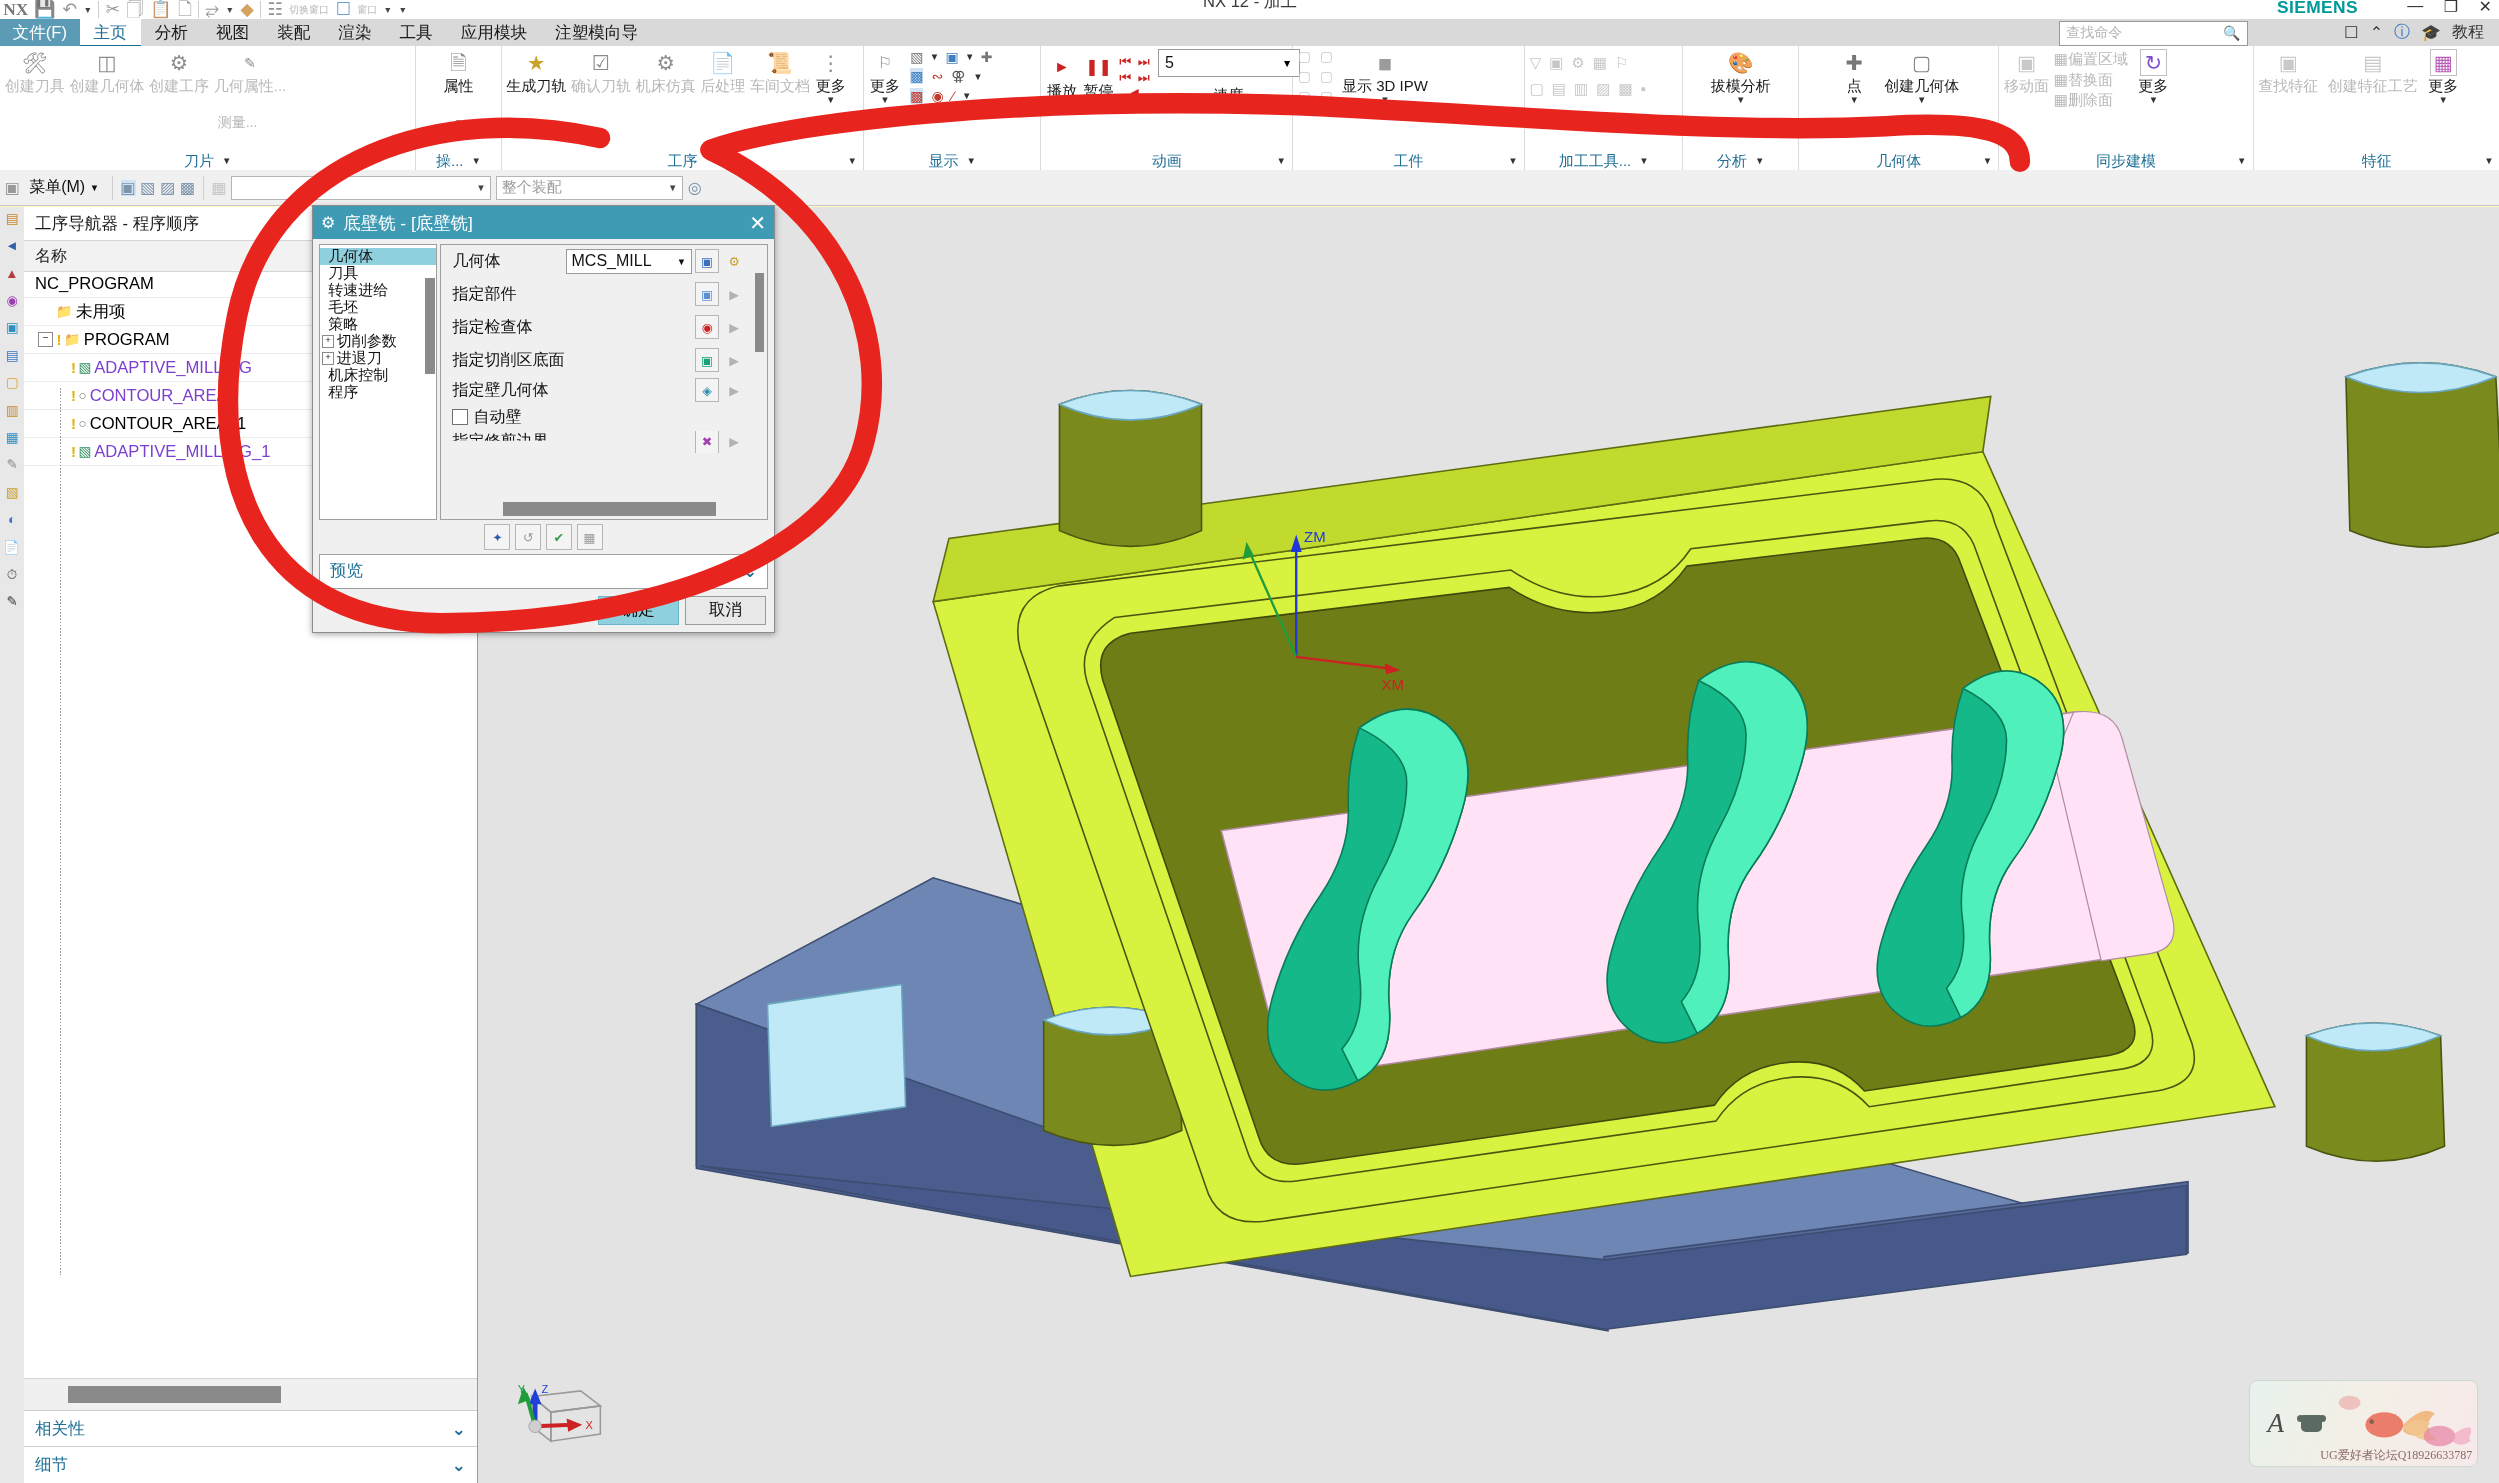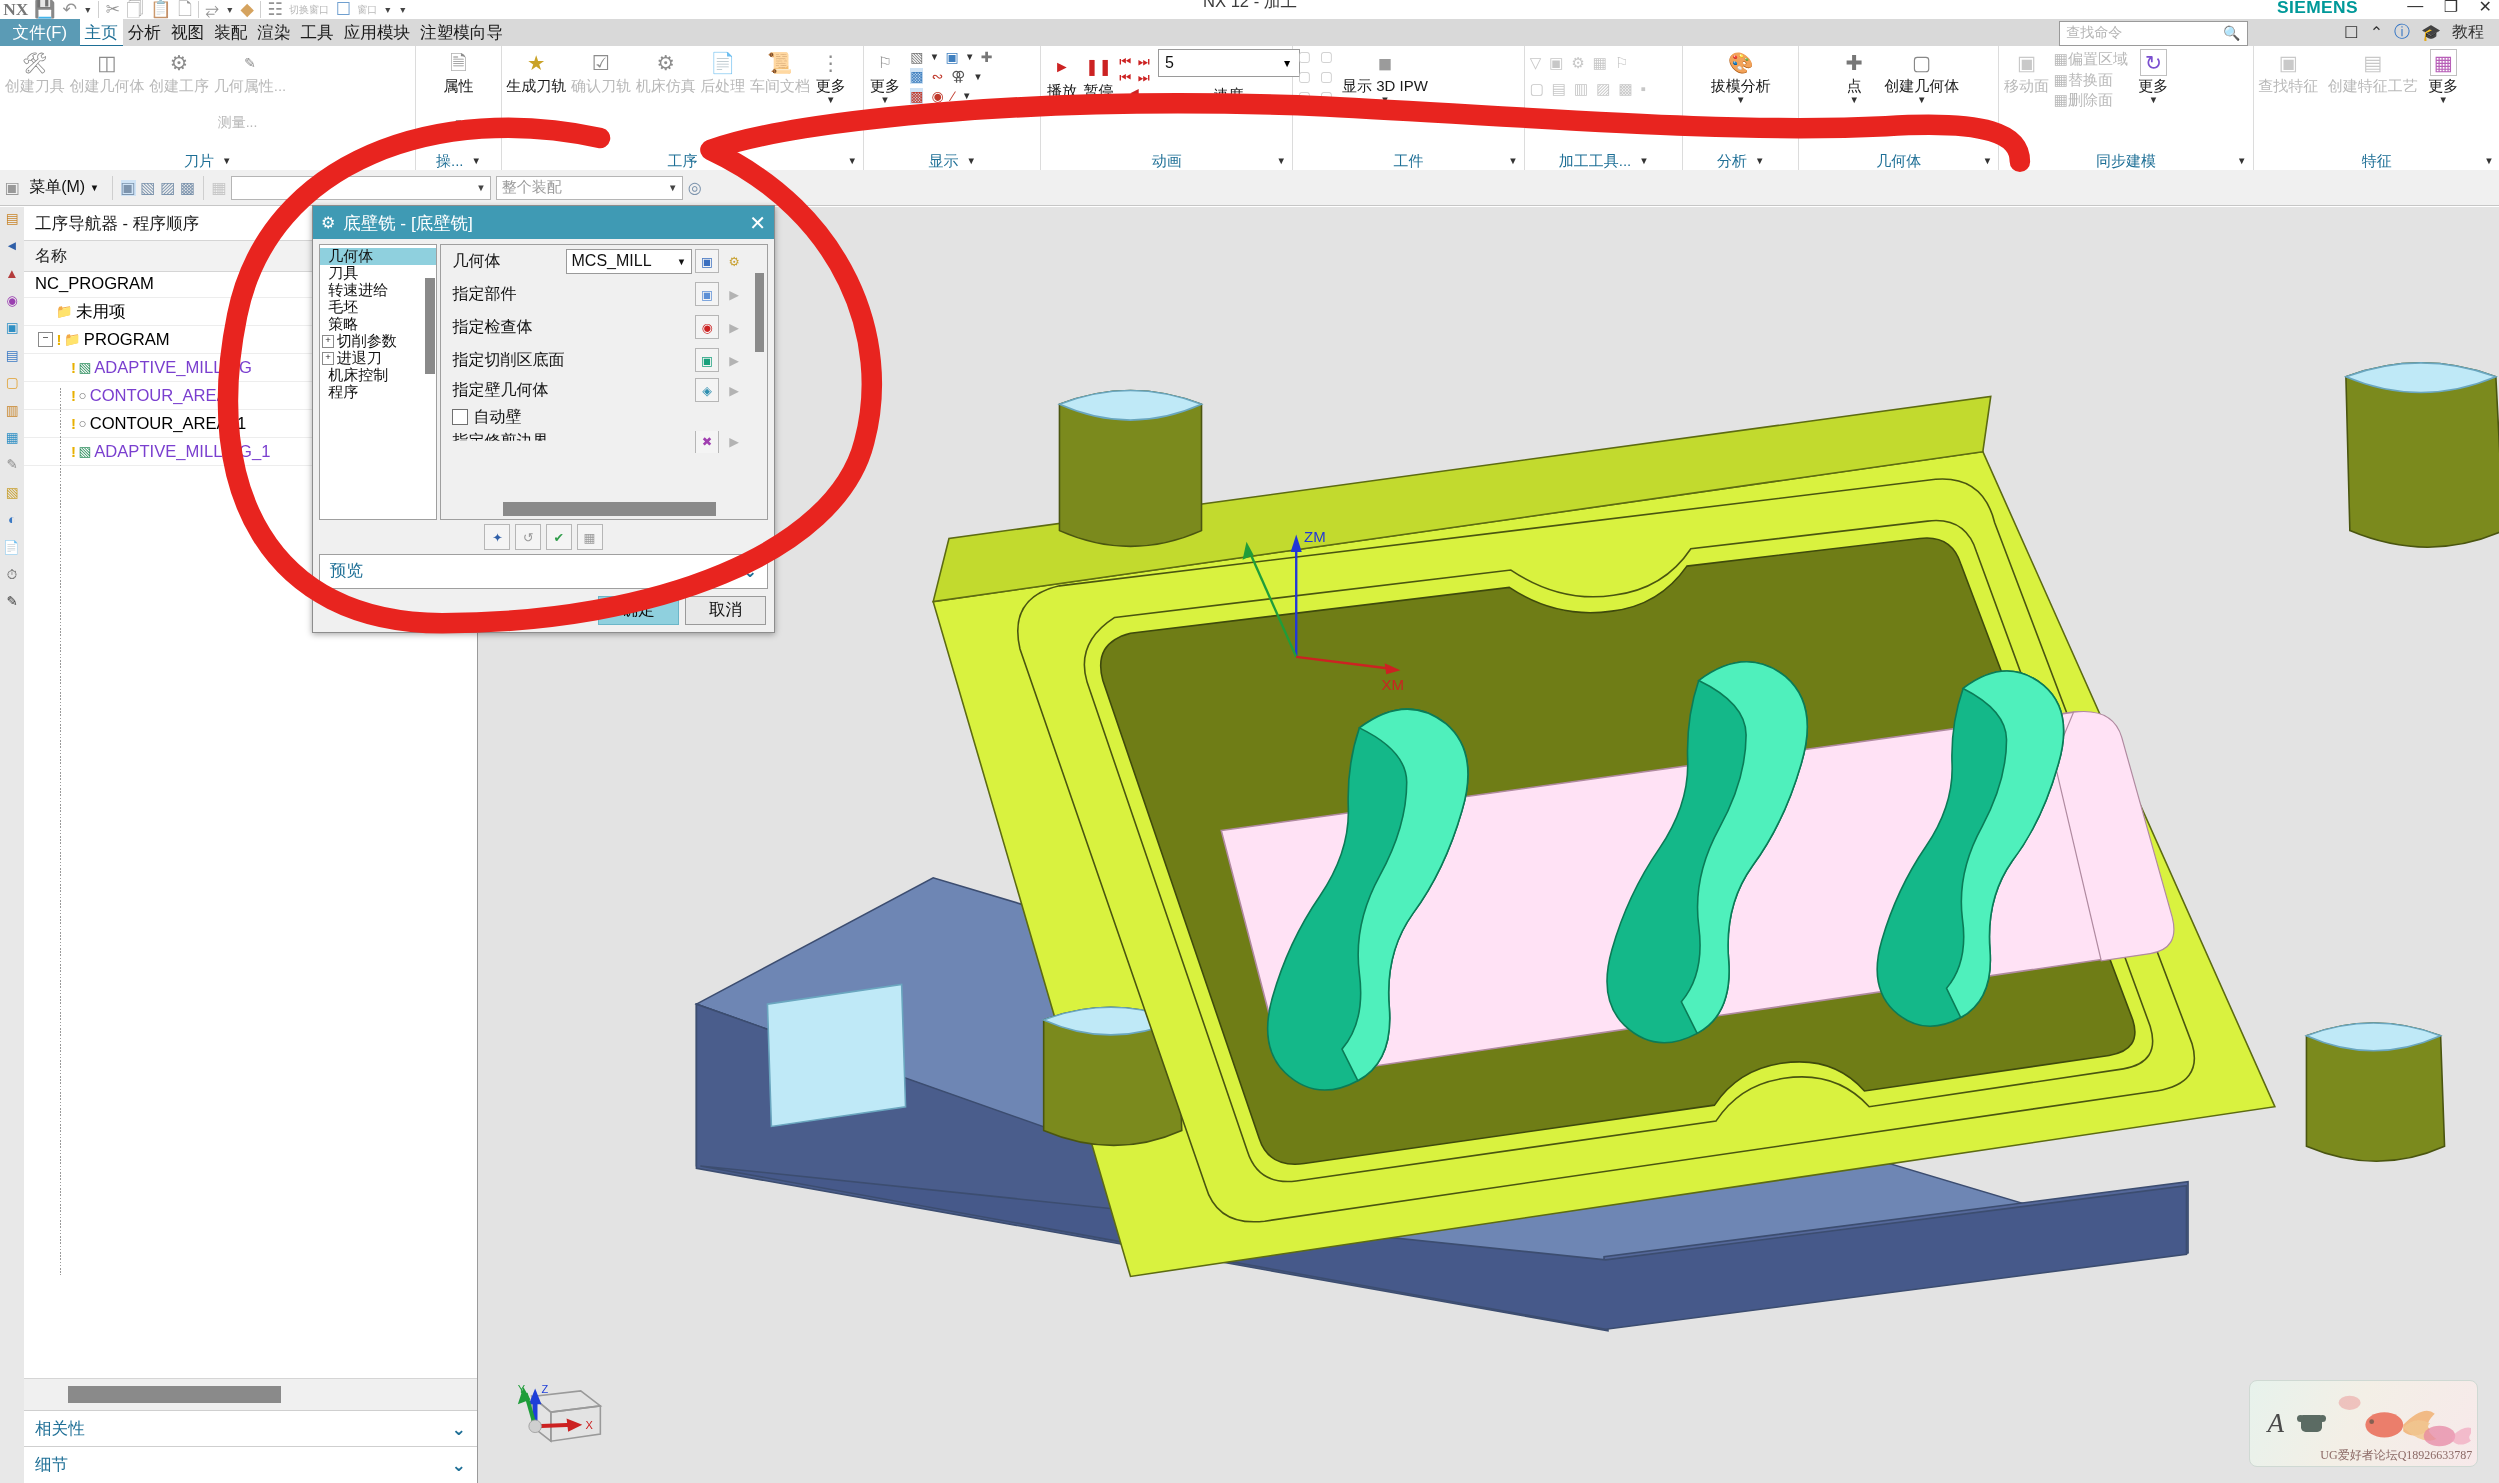--- a/index.html
+++ b/index.html
@@ -2,37 +2,37 @@
 <html style="font-size:12.6px"><head>
 <meta charset="utf-8">
 <style>
   html,body{margin:0;padding:0;}
   body{
     width:2500px;height:1483px;overflow:hidden;
     font-family:"Liberation Sans","DejaVu Sans",sans-serif;
     background:#d9d9d9;
     -webkit-font-smoothing:antialiased;
   }
-  .app{position:relative;width:2500px;height:1483px;overflow:hidden;background:#ffffff;}
+  .app{position:relative;width:2500px;height:1483px;overflow:hidden;background:#fef9c3;}
 
   
   .titlebar{position:absolute;left:0;top:0;width:2500px;height:27px;background:#ffffff;}
   .qat{position:absolute;left:0;top:-6.3px;height:32px;display:flex;align-items:center;gap:6.3px;padding-left:3.2px;}
   .qat .glyph{font-size:17.4px;color:#707070;opacity:.75;line-height:1;}
   .qat .sep{width:0.8px;height:17.4px;background:#cfcfcf;}
   .qat .tri{font-size:8.7px;color:#444;}
   .qat .txt{font-size:10px;color:#b8b8b8;}
   .win-title{position:absolute;left:0;right:0;top:-9.5px;text-align:center;font-size:16.6px;color:#3a3a3a;}
   .brand{position:absolute;right:142px;top:-3.2px;font-size:17.4px;font-weight:bold;color:#009999;letter-spacing:0.4px;}
   .wbtns{position:absolute;right:8px;top:-3.2px;display:flex;gap:20.5px;align-items:center;color:#333;font-size:16px;}
 
   
   .tabstrip{position:absolute;left:0;top:19px;width:2500px;height:28px;background:#d9d9d9;display:flex;align-items:flex-end;}
   .filetab{background:#5b9bb5;color:#fff;height:28px;line-height:28px;padding:0 12.6px;font-size:16.6px;}
-  .tab{height:28px;line-height:28px;padding:0 5px;font-size:16.6px;color:#1a1a1a;white-space:nowrap;}
+  .tab{height:28px;line-height:28px;padding:0 14px;font-size:16.6px;color:#1a1a1a;white-space:nowrap;}
   .tab.active{background:#ffffff;color:#1e6f96;border-bottom:2.4px solid #1e6f96;box-sizing:border-box;}
 
   
   .ribbon{position:absolute;left:0;top:46px;width:2500px;height:125px;background:#ffffff;border-bottom:0.8px solid #c6c6c6;display:flex;}
   .rgroup{position:relative;height:125px;display:flex;flex-direction:column;justify-content:space-between;padding:3.2px 4.7px 0 4.7px;box-sizing:border-box;border-right:0.8px solid #dcdcdc;}
   .rrow{display:flex;align-items:flex-start;gap:4.7px;}
   .ritem{display:flex;flex-direction:column;align-items:center;width:auto;min-width:32px;}
   .ricon{font-size:20.5px;line-height:24px;color:#8c8c8c;height:27px;display:flex;align-items:center;justify-content:center;}
   .ricon.color{color:#6b7f9e;}
   .rlabel{font-size:15px;color:#1a1a1a;white-space:nowrap;line-height:19px;}

